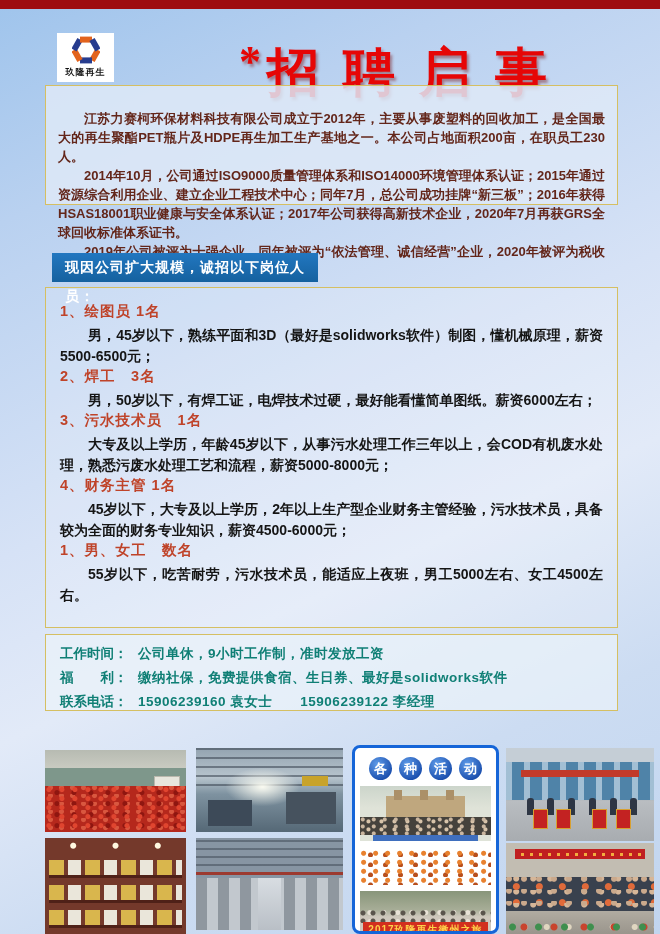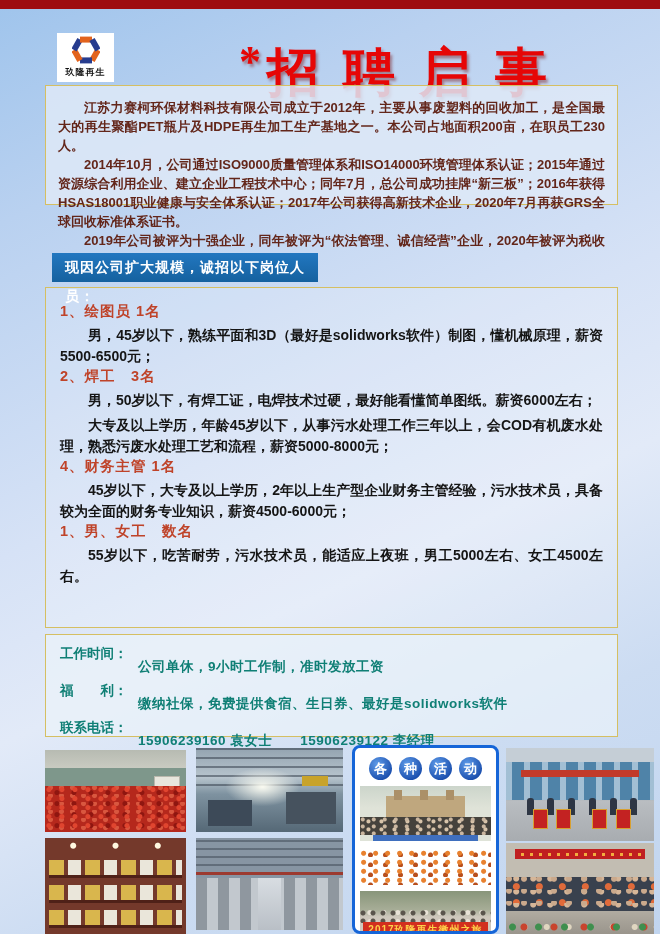--- a/index.html
+++ b/index.html
@@ -20,41 +20,41 @@
   
   .main-title { position:absolute; left:175px; top:36px; width:460px; height:70px;
     text-align:center; color:#e60606; font-weight:bold;
     font-family:"Liberation Serif", serif;
     text-shadow:2px 3px 3px rgba(120,10,10,.45); white-space:nowrap; }
   .main-title .mark { font-size:44px; vertical-align:14px; letter-spacing:6px; }
   .main-title .tchars { font-size:52px; letter-spacing:24px; }
 
   
   .gold-box { position:absolute; left:45px; width:573px; border:1px solid #d5bf62; }
-  .intro-box { top:85px; height:120px; background:rgba(222,233,247,.85); padding:12px 12px 6px; }
+  .intro-box { top:85px; height:120px; background:rgba(222,233,247,.85); padding:23px 12px 6px; }
   .intro-box p { font-size:13px; line-height:19px; font-weight:bold; color:#63261a;
     text-indent:2em; text-align:justify; }
   .positions-box { top:287px; height:341px; background:rgba(255,255,255,.16); padding:12px 14px 6px; }
-  .contact-box { top:634px; height:103px; background:rgba(234,242,250,.72); padding:8px 14px 20px; }
+  .contact-box { top:634px; height:77px; background:rgba(234,242,250,.72); padding:8px 14px 20px; }
 
   
   .banner { position:absolute; left:52px; top:253px; width:266px; height:29px;
     background:linear-gradient(#2277c0,#15619f); color:#fff; font-size:14px; font-weight:bold;
     line-height:29px; padding-left:13px; letter-spacing:1px; }
 
   
   .pos-title { font-size:14.5px; font-weight:bold; color:#bf4329; letter-spacing:1px; }
   .pos-title:first-child { margin-top:2px; }
   .pos-desc { font-size:14px; line-height:21px; font-weight:bold; color:#151515;
     text-indent:2em; text-align:justify; margin-top:4px; }
 
   
   .c-row { display:flex; font-size:13.5px; line-height:21px; font-weight:bold; color:#0f7f75; margin-bottom:3px; }
   .c-label { flex:0 0 78px; white-space:nowrap; }
-  .c-value { flex:1; letter-spacing:.5px;margin-top:13px; }
+  .c-value { flex:1; letter-spacing:.5px; }
 
   
   .photos { position:absolute; left:0; top:745px; width:660px; height:189px; }
   .ph { position:absolute; overflow:hidden; }
 
   
   .p-campus { left:45px; top:5px; width:141px; height:82px;
     background:linear-gradient(#b7bbb2 0%,#d6d6cc 38%,#cfcfc5 45%); }
   .p-campus .bldg { position:absolute; left:0; top:18px; width:100%; height:22px; background:#7e978b; }
   .p-campus .bldg2 { position:absolute; right:6px; top:26px; width:26px; height:16px; background:#e8e6dd; border:1px solid #b9b7ac; }
@@ -183,20 +183,21 @@
   <p>2019年公司被评为十强企业，同年被评为“依法管理、诚信经营”企业，2020年被评为税收十强企业。</p>
 </div>
 
 <div class="banner">现因公司扩大规模，诚招以下岗位人员：</div>
 
 <div class="gold-box positions-box">
   <div class="pos-title">1、绘图员 1名</div>
   <div class="pos-desc">男，45岁以下，熟练平面和3D（最好是solidworks软件）制图，懂机械原理，薪资5500-6500元；</div>
   <div class="pos-title">2、焊工　3名</div>
   <div class="pos-desc">男，50岁以下，有焊工证，电焊技术过硬，最好能看懂简单图纸。薪资6000左右；</div>
+  <div class="pos-title">3、污水技术员　1名</div>
   <div class="pos-desc">大专及以上学历，年龄45岁以下，从事污水处理工作三年以上，会COD有机废水处理，熟悉污废水处理工艺和流程，薪资5000-8000元；</div>
   <div class="pos-title">4、财务主管 1名</div>
   <div class="pos-desc">45岁以下，大专及以上学历，2年以上生产型企业财务主管经验，污水技术员，具备较为全面的财务专业知识，薪资4500-6000元；</div>
   <div class="pos-title">1、男、女工　数名</div>
   <div class="pos-desc">55岁以下，吃苦耐劳，污水技术员，能适应上夜班，男工5000左右、女工4500左右。</div>
 </div>
 
 <div class="gold-box contact-box">
   <div class="c-row">
     <span class="c-label">工作时间：</span>

